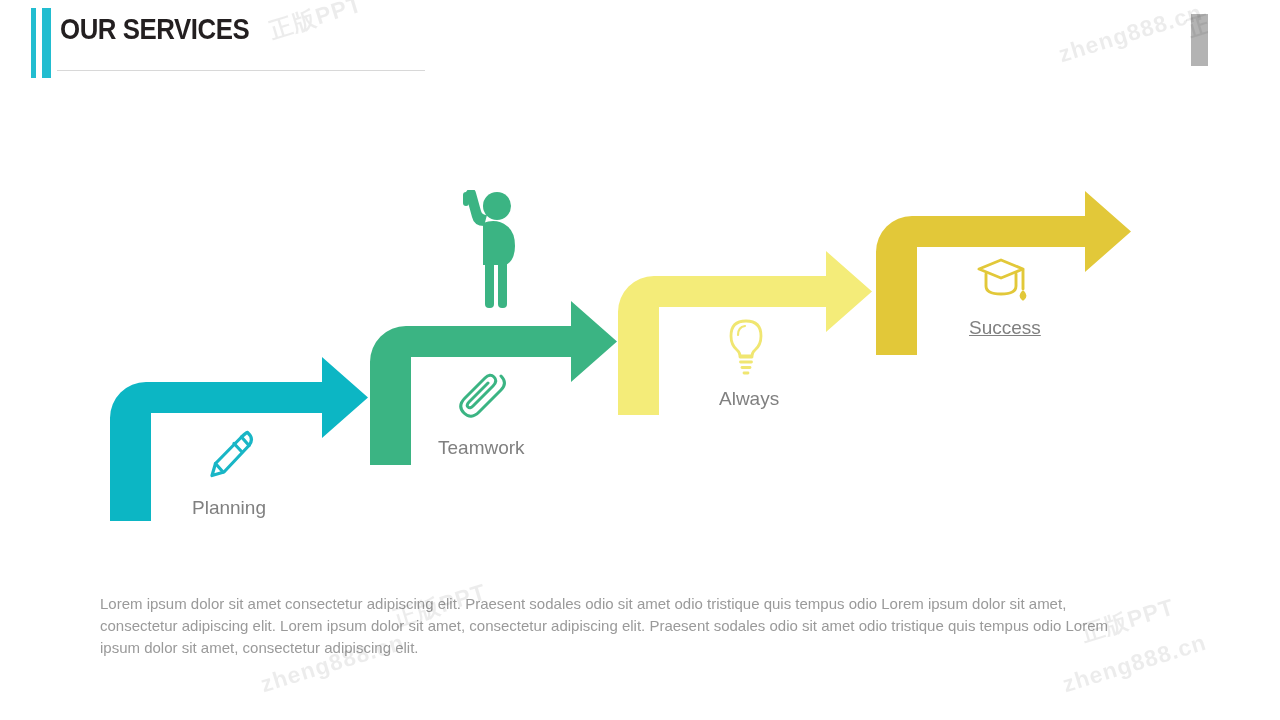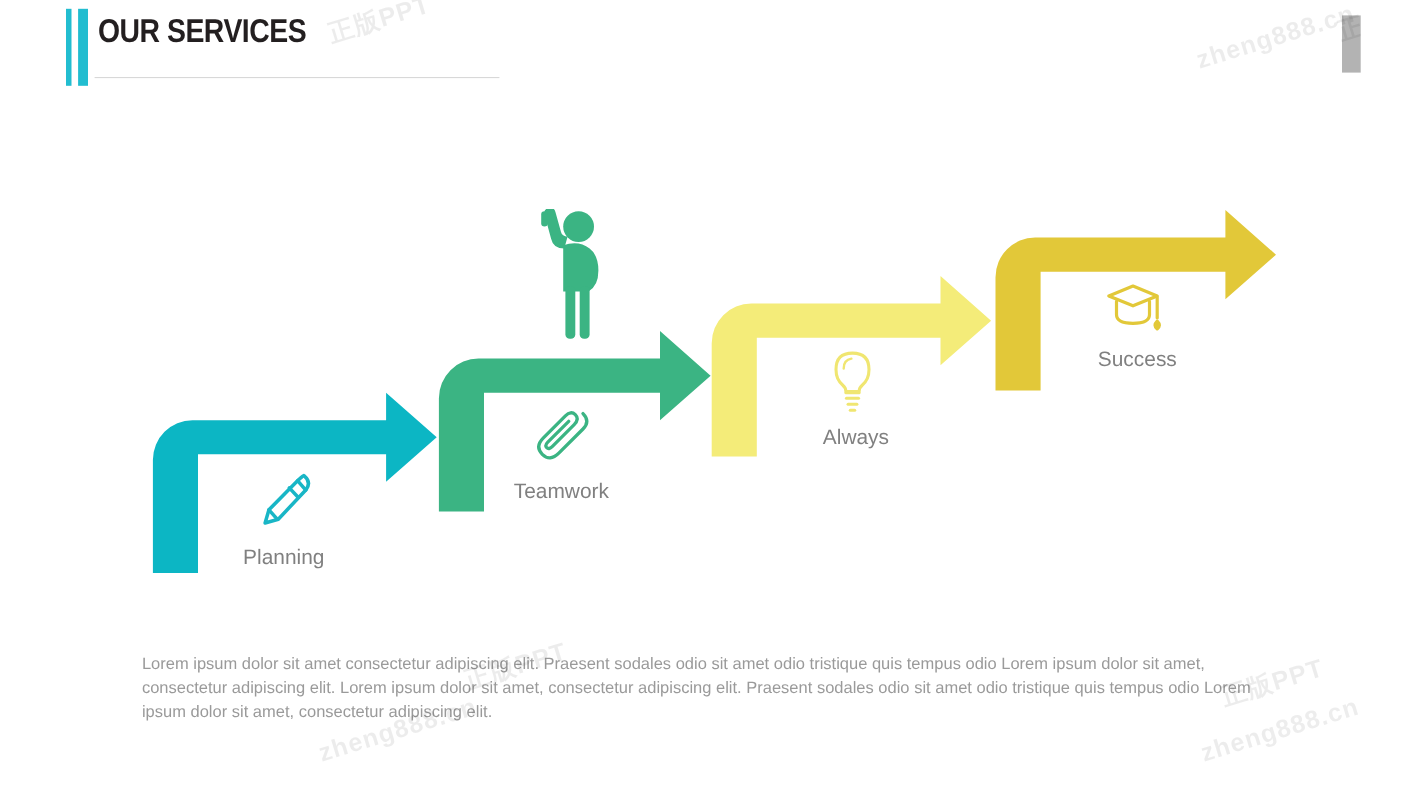--- a/index.html
+++ b/index.html
@@ -1,20 +1,20 @@
 <!DOCTYPE html>
 <html><head>
 <meta charset="utf-8">
 <style>
   html,body{margin:0;padding:0;}
   body{
     width:1280px;height:720px;background:#ffffff;overflow:hidden;position:relative;
     font-family:"Liberation Sans", sans-serif;
   }
-  .slide{position:absolute;inset:0;width:1208px;height:720px;overflow:hidden;margin-left:29px;}
+  .slide{position:absolute;inset:0;width:1208px;height:720px;overflow:hidden;}
 
   
   .hdr{position:absolute;left:0;top:0;width:1280px;height:100px;}
   .bar-thin{position:absolute;left:31px;top:8px;width:5px;height:70px;background:#22BDD0;}
   .bar-thick{position:absolute;left:42px;top:8px;width:9px;height:70px;background:#22BDD0;}
   .title{
     position:absolute;left:60px;top:12px;
     font-family:"Liberation Sans Narrow","Liberation Sans",sans-serif;
     font-size:30px;font-weight:bold;letter-spacing:-0.5px;color:#231F20;
     transform:scaleX(0.86);transform-origin:left top;white-space:nowrap;
@@ -30,21 +30,21 @@
   }
 
   
   .diagram{position:absolute;left:0;top:0;width:1280px;height:560px;}
   .diagram svg{display:block;}
 
   .steplabel{position:absolute;color:#808080;font-size:19px;white-space:nowrap;}
   .lbl-planning{left:192px;top:497px;}
   .lbl-teamwork{left:438px;top:437px;}
   .lbl-ideas{left:719px;top:388px;}
-  .lbl-success{left:969px;top:317px;}
+  .lbl-success{left:969px;top:317px;text-decoration:underline;}
 
   .icon{position:absolute;}
   .ic-pencil{left:201px;top:426px;}
   .ic-clip{left:456px;top:367px;}
   .ic-bulb{left:722px;top:317px;}
   .ic-cap{left:976px;top:256px;}
   .ic-person{left:455px;top:190px;}
 
   
   .body-copy{

